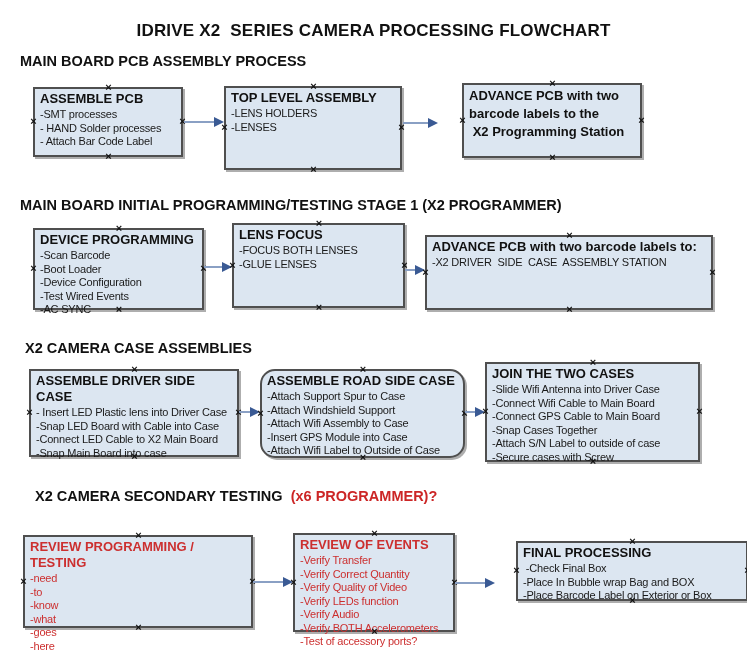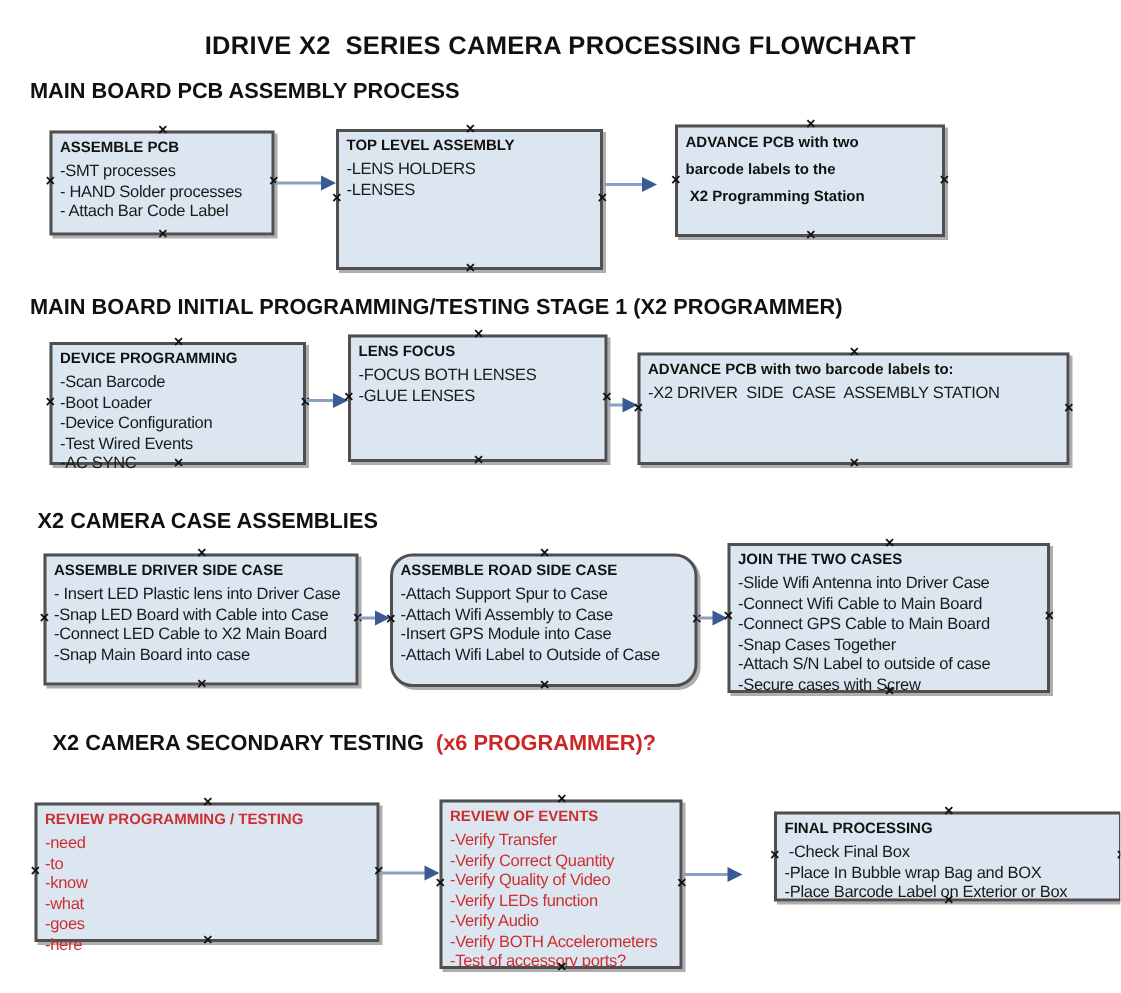--- a/index.html
+++ b/index.html
@@ -14,21 +14,21 @@
   .sec-header{
     position:absolute;font-size:14.5px;font-weight:bold;color:#111;white-space:pre;
   }
   .sec-header .red-part{color:#cc2626;}
   .box{
     position:absolute;background:#dce6f1;border:2px solid #4f4f4f;
     box-shadow:2px 2px 0 rgba(130,130,130,.65);
     padding:2px 6px 0 5px;box-sizing:border-box;overflow:visible;
   }
   .box-title{
-    font-size:10px;font-weight:bold;color:#111;line-height:16px;
+    font-size:13px;font-weight:bold;color:#111;line-height:16px;
     white-space:pre-wrap;margin-bottom:1px;
   }
   .box-line{
     font-size:11px;color:#1a1a1a;line-height:13.5px;white-space:pre;letter-spacing:-.2px;
   }
   .box.red .box-title,.box.red .box-line{color:#cc2f2f;}
   
   .h{position:absolute;width:9px;height:9px;color:#111;font-size:11px;font-weight:bold;
      line-height:9px;text-align:center;font-style:normal;}
   .h::before{content:"\00d7";}
@@ -60,36 +60,36 @@
     <div class="box-line">-SMT processes</div>
     <div class="box-line">- HAND Solder processes</div>
     <div class="box-line">- Attach Bar Code Label</div>
   </div>
 
   <div class="arrow" style="left:184px;top:116px;width:40px;">
     <span class="shaft"></span>
       <span class="ahead"></span>
   </div>
 
-  <div class="box" style="left:224px;top:86px;width:178px;height:94px;">
+  <div class="box" style="left:224px;top:86px;width:178px;height:84px;">
     <i class="h ht"></i>
       <i class="h hb"></i>
       <i class="h hl"></i>
       <i class="h hr"></i>
     <div class="box-title">TOP LEVEL ASSEMBLY</div>
     <div class="box-line">-LENS HOLDERS</div>
     <div class="box-line">-LENSES</div>
   </div>
 
   <div class="arrow" style="left:403px;top:117px;width:35px;">
     <span class="shaft"></span>
       <span class="ahead"></span>
   </div>
 
-  <div class="box" style="left:450px;top:83px;width:180px;height:75px;">
+  <div class="box" style="left:462px;top:83px;width:180px;height:75px;">
     <i class="h ht"></i>
       <i class="h hb"></i>
       <i class="h hl"></i>
       <i class="h hr"></i>
     <div class="box-title" style="line-height:18px;">ADVANCE PCB with two
 barcode labels to the
  X2 Programming Station</div>
   </div>
 
   <div class="sec-header" style="left:20px;top:197px;">MAIN BOARD INITIAL PROGRAMMING/TESTING STAGE 1 (X2 PROGRAMMER)</div>
@@ -155,20 +155,21 @@
       <span class="ahead"></span>
   </div>
 
   <div class="box" style="left:260px;top:369px;width:205px;height:89px;border-radius:15px;">
     <i class="h ht"></i>
       <i class="h hb"></i>
       <i class="h hl"></i>
       <i class="h hr"></i>
     <div class="box-title">ASSEMBLE ROAD SIDE CASE</div>
     <div class="box-line">-Attach Support Spur to Case</div>
+    <div class="box-line">-Attach Windshield Support</div>
     <div class="box-line">-Attach Wifi Assembly to Case</div>
     <div class="box-line">-Insert GPS Module into Case</div>
     <div class="box-line">-Attach Wifi Label to Outside of Case</div>
   </div>
 
   <div class="arrow" style="left:465px;top:406px;width:20px;">
     <span class="shaft"></span>
       <span class="ahead"></span>
   </div>
 
@@ -200,21 +201,21 @@
     <div class="box-line">-what</div>
     <div class="box-line">-goes</div>
     <div class="box-line">-here</div>
   </div>
 
   <div class="arrow" style="left:253px;top:576px;width:40px;">
     <span class="shaft"></span>
       <span class="ahead"></span>
   </div>
 
-  <div class="box red" style="left:293px;top:533px;width:162px;height:113px;">
+  <div class="box red" style="left:293px;top:533px;width:162px;height:99px;">
     <i class="h ht"></i>
       <i class="h hb"></i>
       <i class="h hl"></i>
       <i class="h hr"></i>
     <div class="box-title">REVIEW OF EVENTS</div>
     <div class="box-line">-Verify Transfer</div>
     <div class="box-line">-Verify Correct Quantity</div>
     <div class="box-line">-Verify Quality of Video</div>
     <div class="box-line">-Verify LEDs function</div>
     <div class="box-line">-Verify Audio</div>

